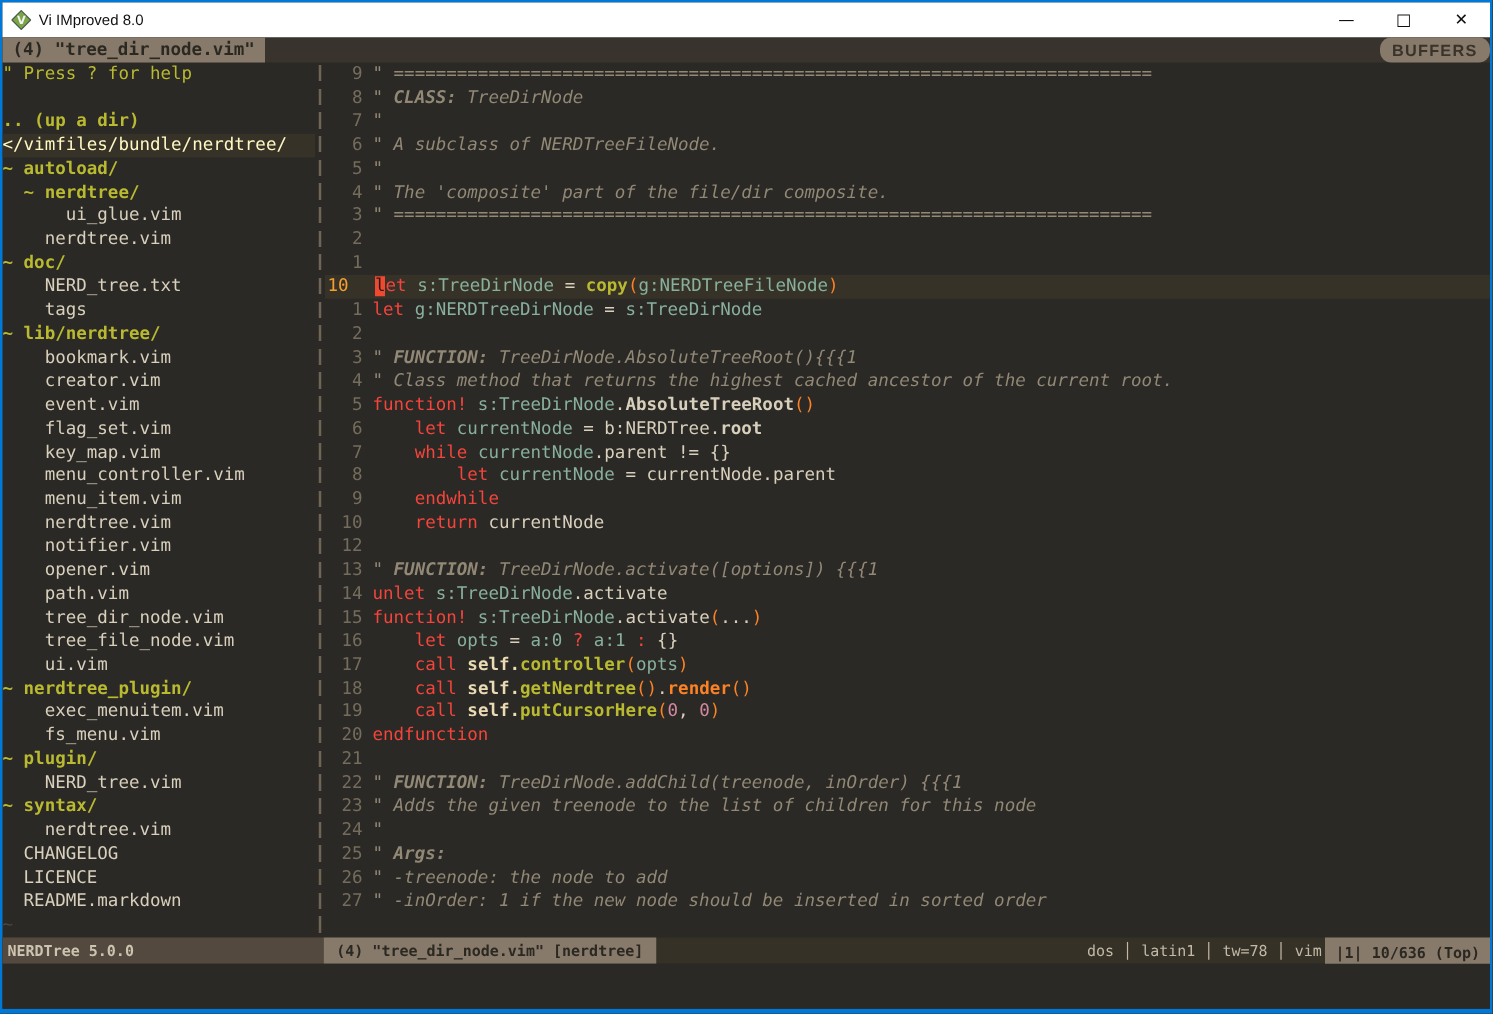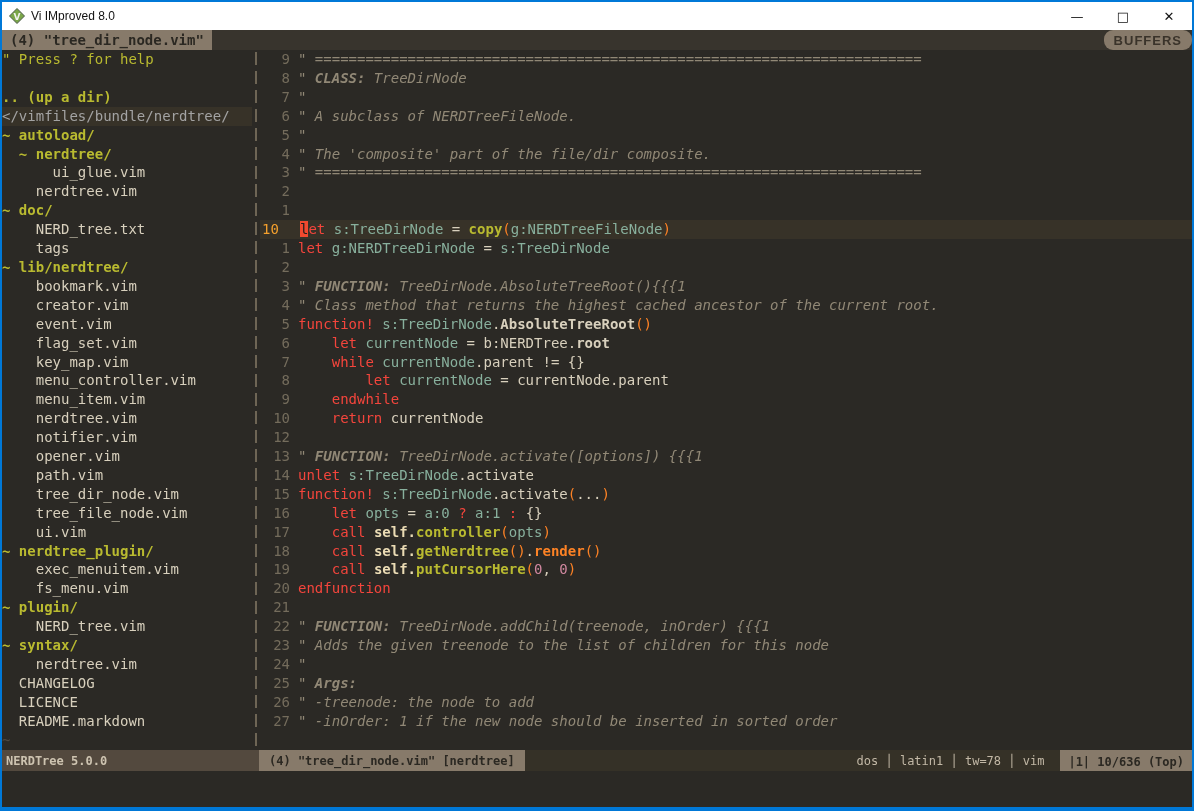--- a/index.html
+++ b/index.html
@@ -26,21 +26,21 @@
   .main{height:700px;display:flex;flex:0 0 auto;overflow:hidden;}
   .sidebar{width:250px;flex:0 0 auto;overflow:hidden;}
   .vsep{width:8px;flex:0 0 auto;
     background-image:repeating-linear-gradient(180deg,#6e6555 0px,#6e6555 13px,transparent 13px,transparent 18.92px);
     background-size:2px 100%;background-repeat:no-repeat;background-position:3px 2px;}
   .editor{flex:1;overflow:hidden;}
   .row,.trow{height:18.92px;line-height:18.92px;font-size:14px;white-space:pre;}
   
   .t-help{color:#b9ba30;}
   .t-dir{color:#b9ba30;font-weight:bold;}
-  .t-root{color:#a3a3a3;}
+  .t-root{color:#fef9c3;}
   .t-file{color:#d8d0bd;}
   .t-tilde{color:#4f4840;}
   .sel{background:#373228;}
   
   .curline{background:#373228;}
   .lnum{display:inline-block;width:30px;text-align:right;margin-right:8px;color:#746c5c;}
   .lnum.curn{text-align:left;padding-left:2px;color:#f5a02d;width:36px;margin-right:2px;}
   .c{color:#918876;font-style:italic;}
   .cb{color:#918876;font-style:italic;font-weight:bold;}
   .k{color:#f4453c;text-align:center;}
@@ -52,21 +52,21 @@
   .fg{color:#d8d0bd;}
   .fgb{color:#d8d0bd;font-weight:bold;}
   .num{color:#d188a0;}
   .cur{background:#f1492f;color:#1d1d1d;}
   
   .statusline{height:21px;display:flex;align-items:stretch;flex:0 0 auto;background:#353127;
     font-size:12px;font-weight:bold;white-space:pre;}
   .st-nc{width:253px;flex:0 0 auto;background:#53493e;color:#cdc3b0;padding-left:4px;display:flex;align-items:center;}
   .st-file{background:#877a6a;color:#2b2822;padding:0 10px;display:flex;align-items:center;}
   .st-gap{flex:1;}
-  .st-meta{color:#c2b8a6;font-weight:normal;display:flex;align-items:center;padding-right:16px;}
+  .st-meta{color:#c2b8a6;font-weight:normal;display:flex;align-items:center;padding-right:3px;}
   .st-pos{background:#877a6a;color:#2b2822;padding:12px 8px;display:flex;align-items:center;}
   
   .cmdline{flex:1;background:#2b2925;}
 </style>
 </head>
 <body>
 
 <div class="window">
 
   <div class="titlebar">

